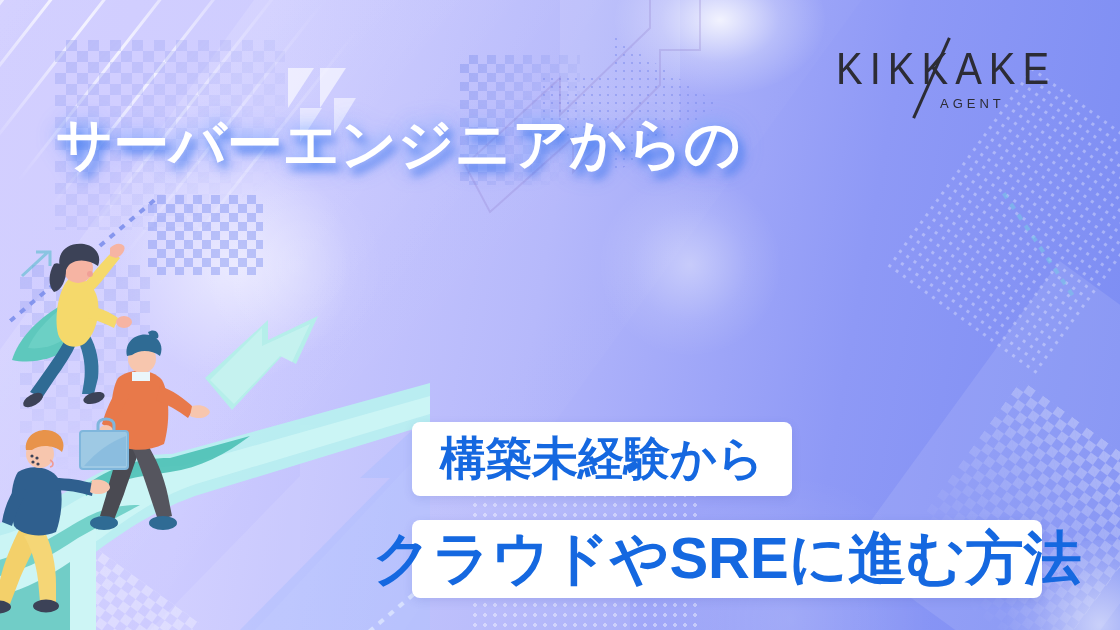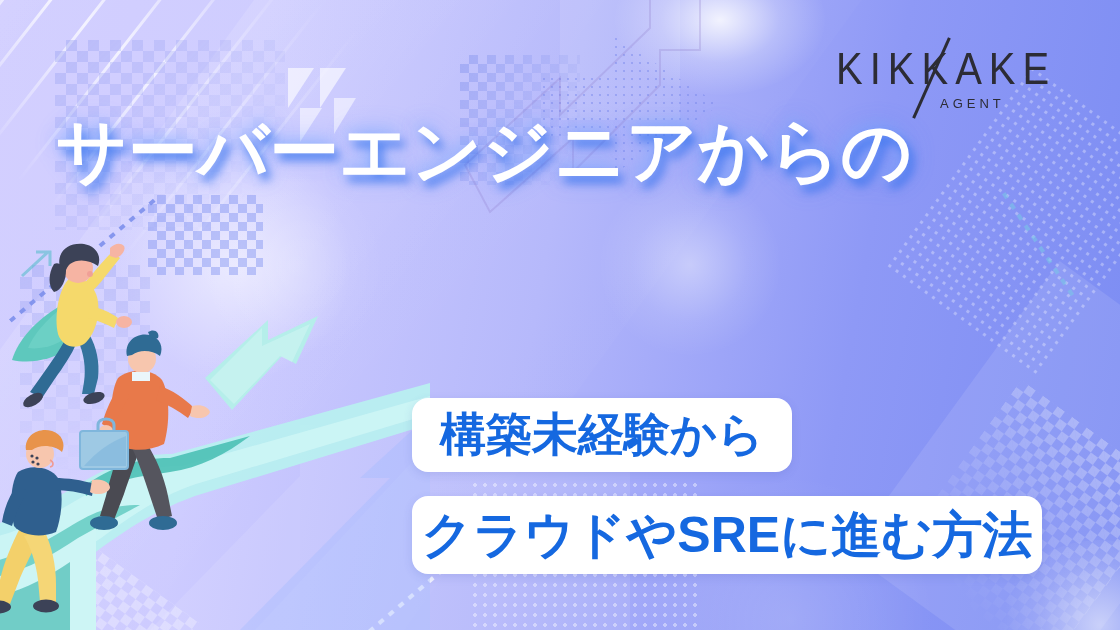--- a/index.html
+++ b/index.html
@@ -205,40 +205,41 @@
     font-weight:700;
     white-space:nowrap;
     letter-spacing:0px;
     text-shadow:
       5px 7px 10px rgba(40,105,235,.70),
       -3px -3px 14px rgba(120,170,255,.55),
       0 0 26px rgba(90,150,255,.45);
   }
   .h-line.l1{
     left:56px; top:116px;
-    font-size:70px; line-height:1;
+    font-size:56px; line-height:1;
   }
   .h-line.l2{
     left:418px; top:232px;
     font-size:104px; line-height:1;
   }
 
   
   .pill{
     position:absolute;
     background:#ffffff;
     color:#1568e0;
     font-weight:700;
-    border-radius:16px;
+    border-radius:8px;
     display:flex; align-items:center; justify-content:center;
     box-shadow:0 3px 10px rgba(60,80,180,.14);
     white-space:nowrap;
+    margin-top:24px;
   }
   .pill.p1{ left:412px; top:398px; width:380px; height:74px; font-size:46px; }
-  .pill.p2{ left:412px; top:496px; width:630px; height:78px; font-size:50px;text-align:right; }
+  .pill.p2{ left:412px; top:496px; width:630px; height:78px; font-size:58px;text-align:right; }
 </style>
 </head>
 <body>
 
 <div class="stage">
 
   <div class="bg-layer">
 
     <div class="diag-sheen"></div>
     <div class="diag-sheen two"></div>

